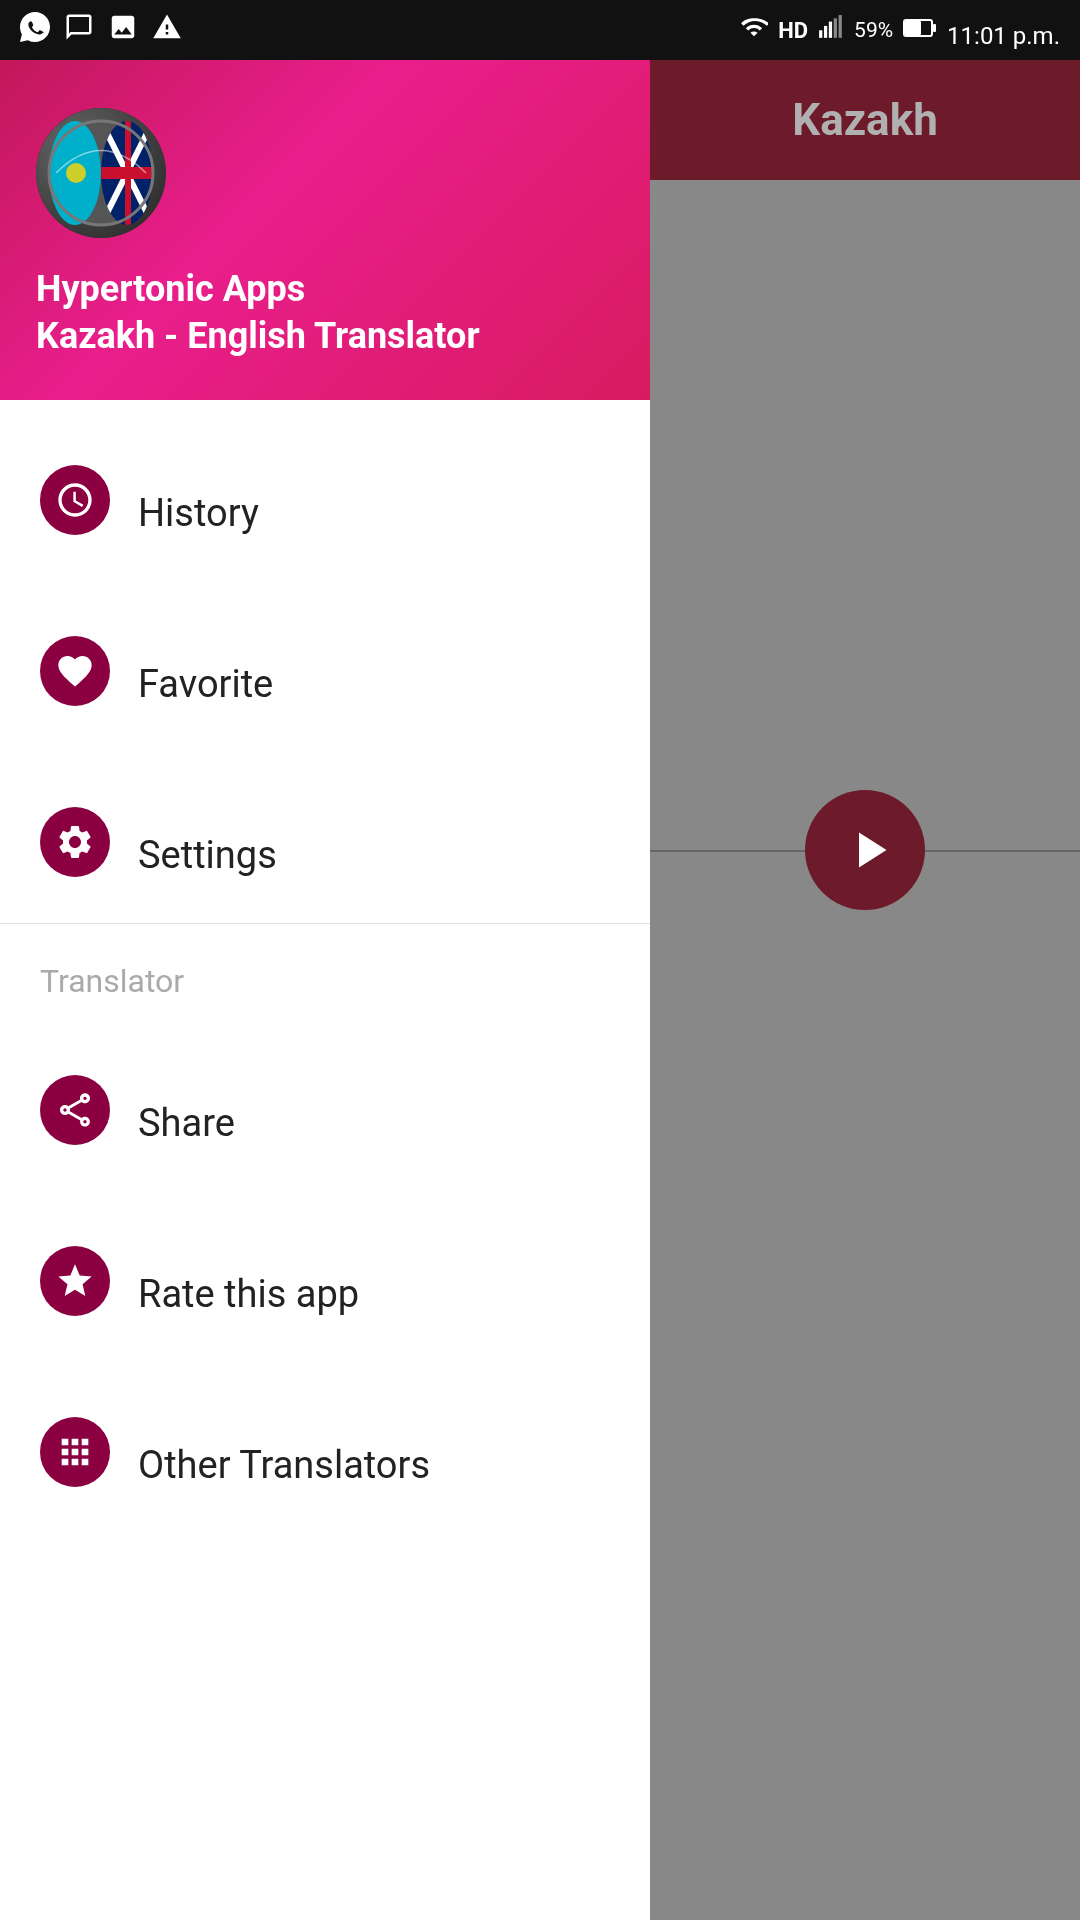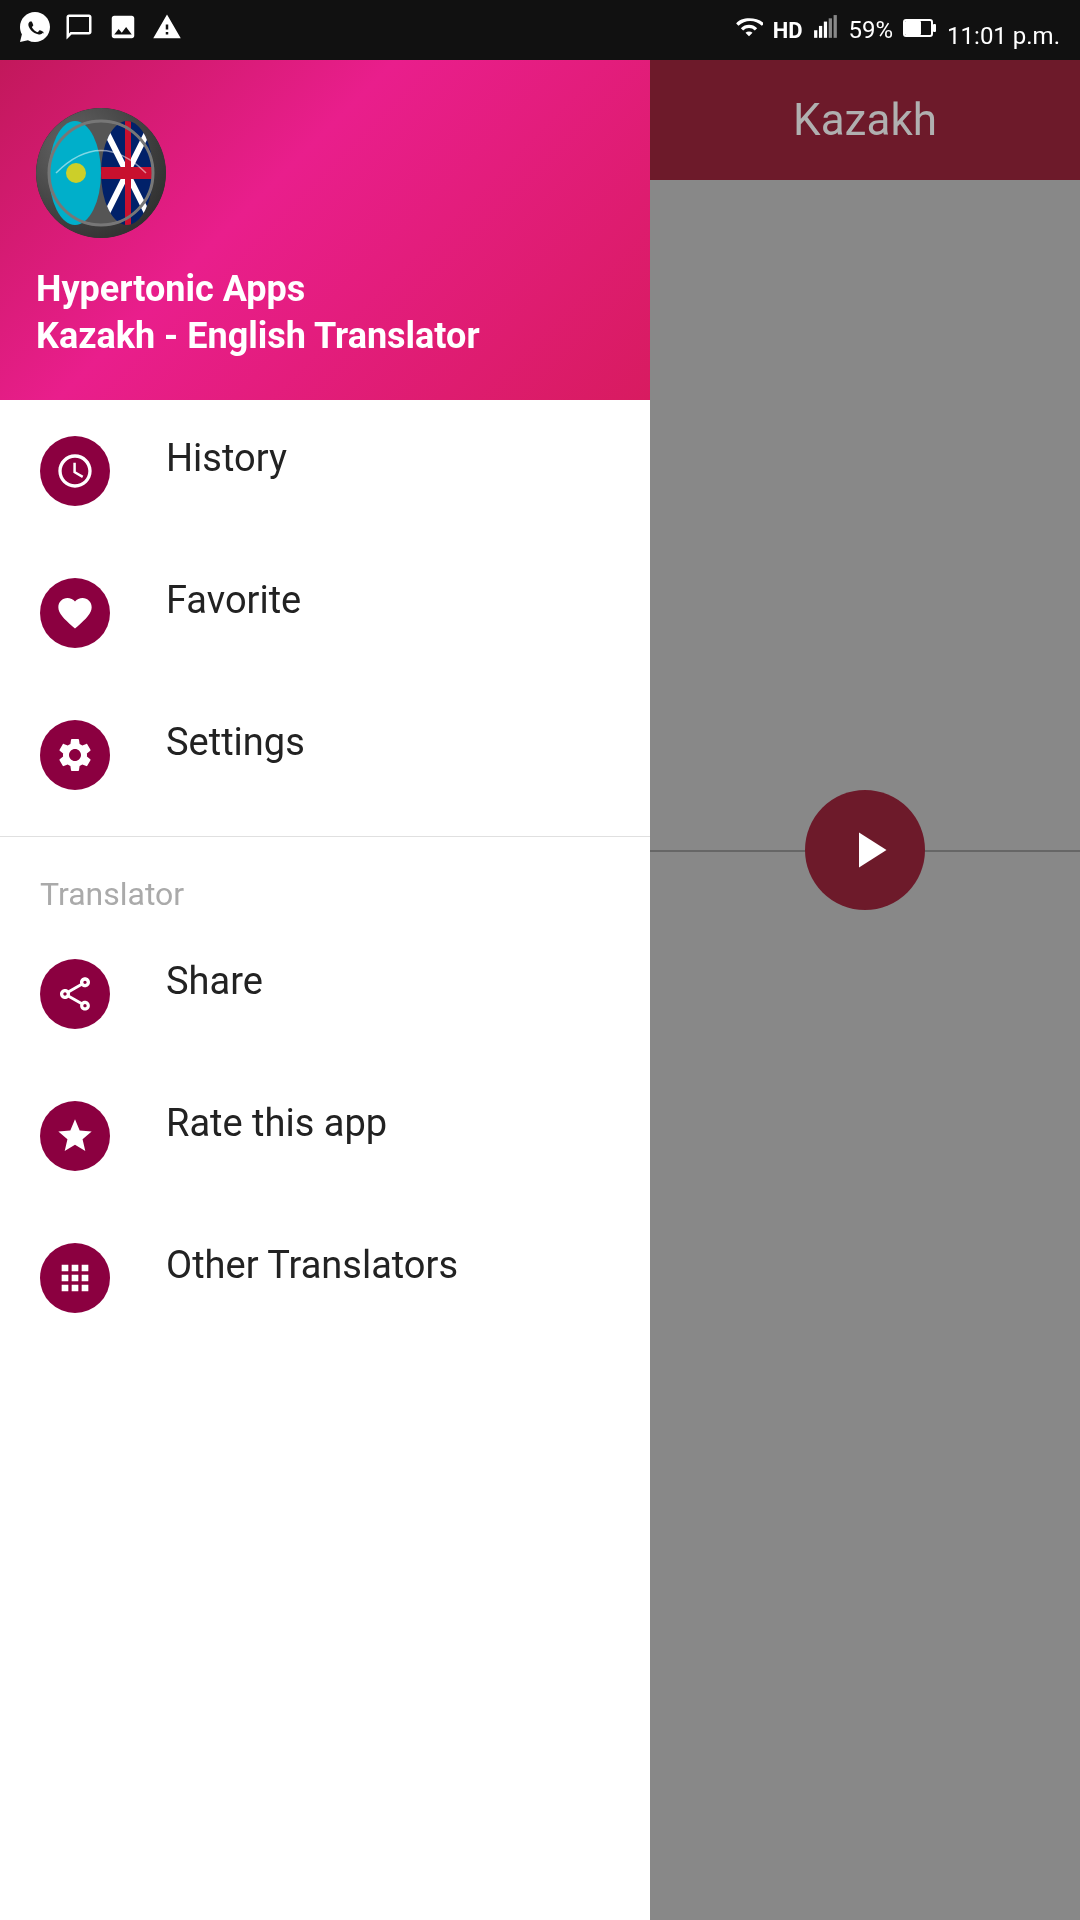--- a/index.html
+++ b/index.html
@@ -111,24 +111,25 @@
 
     
     .drawer-menu {
       flex: 1;
       background: #fff;
       overflow-y: auto;
     }
 
     .menu-item {
       display: flex;
-      align-items: flex-start;
+      align-items: flex-end;
       padding: 36px 40px;
       cursor: pointer;
-      gap: 56px;
+      gap: 28px;
+      margin-top: 29px;
     }
 
     .menu-icon {
       width: 70px;
       height: 70px;
       border-radius: 50%;
       background: #8b0040;
       display: flex;
       align-items: center;
       justify-content: center;
@@ -174,21 +175,21 @@
       background: #6d1a2a;
       height: 120px;
       display: flex;
       align-items: center;
       justify-content: center;
     }
 
     .right-panel-title {
       color: #b0b0b0;
       font-size: 44px;
-      font-weight: 400;
+      font-weight: 700;
       text-align: right;
     }
 
     .right-panel-content {
       flex: 1;
       background: #888;
       position: relative;
     }
 
     .play-button {
@@ -264,21 +265,21 @@
     <span>
       <svg width="26" height="26" viewBox="0 0 24 24" fill="white">
           <path d="M1 9l11-7 11 7V20H1z" opacity="0"></path>
           <rect x="1" y="15" width="3" height="7" fill="white"></rect>
           <rect x="5.5" y="11" width="3" height="11" fill="white"></rect>
           <rect x="10" y="7" width="3" height="15" fill="white"></rect>
           <rect x="14.5" y="4" width="3" height="18" fill="white" opacity="0.5"></rect>
           <rect x="19" y="1" width="3" height="21" fill="white" opacity="0.5"></rect>
         </svg>
     </span>
-    <span style="font-size:24px;">59%</span>
+    <span style="font-size:21px;">59%</span>
     <span>
       <svg width="34" height="20" viewBox="0 0 34 20" fill="none">
           <rect x="1" y="2" width="28" height="16" rx="2" stroke="white" stroke-width="2" fill="none"></rect>
           <rect x="2" y="3" width="16" height="14" rx="1" fill="white"></rect>
           <rect x="30" y="6" width="3" height="8" rx="1" fill="white"></rect>
         </svg>
     </span>
     <span style="font-size:24px;margin-top:12px;">11:01 p.m.</span>
   </div>
 </div>

